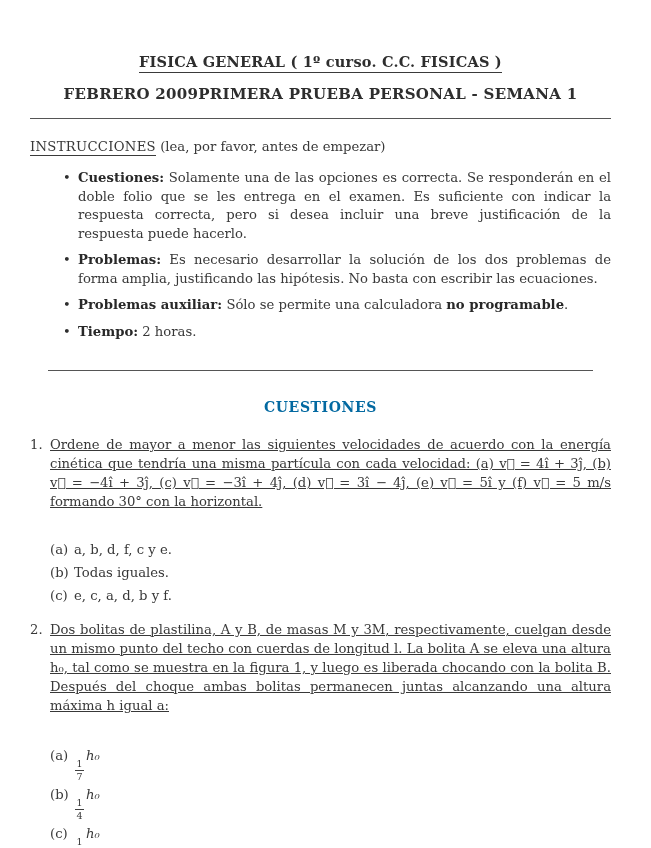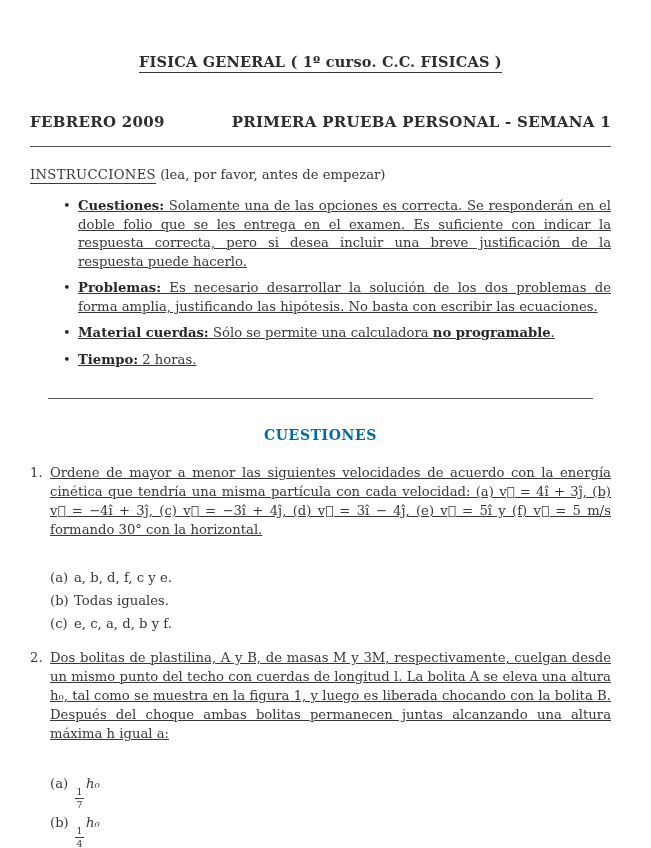--- a/index.html
+++ b/index.html
@@ -9,29 +9,29 @@
     color:#383838;
     -webkit-font-smoothing:antialiased;
   }
   .page{padding:52px 40px 0 30px;}
   .title-wrap{text-align:center;}
   .title{
     display:inline-block;font-weight:bold;font-size:14.5px;color:#2e2e2e;
     border-bottom:1.6px solid #3a3a3a;padding-bottom:2px;letter-spacing:.2px;
   }
   .subheader{
-    display:flex;justify-content:space-between;align-items:baseline;
-    margin-top:40px;font-weight:bold;font-size:15px;color:#2e2e2e;letter-spacing:.3px;
+    display:flex;justify-content:center;align-items:baseline;
+    margin-top:12px;font-weight:bold;font-size:15px;color:#2e2e2e;letter-spacing:.3px;
   }
   .rule{border:none;border-top:1.8px solid #555;margin:15px 0 0 0;}
   .rule2{margin:29px 18px 0 18px;border-top:1.6px solid #555;}
   .instr-line{margin-top:20px;font-size:13.2px;}
   .instr-heading{border-bottom:1.2px solid #3a3a3a;padding-bottom:1px;letter-spacing:.3px;}
   ul.instr-list{
-    margin:15px 0 0 0;padding:0 0 0 33px;list-style:none;text-decoration:underline;
+    margin:15px 0 0 0;padding:0 0 0 33px;list-style:none;
   }
   ul.instr-list li{
     position:relative;margin-bottom:8px;font-size:13.2px;line-height:18.5px;
     text-align:justify;padding-left:15px;
   }
   ul.instr-list li::before{
     content:"\2022";position:absolute;left:0;top:0;color:#2e2e2e;font-size:13px;
   }
   .b{font-weight:bold;color:#282828;}
   .section-heading{
@@ -76,21 +76,21 @@
   </div>
 
   <ul class="instr-list">
     <li>
       <span class="b">Cuestiones:</span><span> Solamente una de las opciones es correcta. Se responderán en el doble folio que se les entrega en el examen. Es suficiente con indicar la respuesta correcta, pero si desea incluir una breve justificación de la respuesta puede hacerlo.</span><span class="b"></span><span></span>
     </li>
     <li>
       <span class="b">Problemas:</span><span> Es necesario desarrollar la solución de los dos problemas de forma amplia, justificando las hipótesis. No basta con escribir las ecuaciones.</span><span class="b"></span><span></span>
     </li>
     <li>
-      <span class="b">Material cuerdas:</span><span> Sólo se permite una calculadora </span><span class="b">no programable</span><span>.</span>
+      <span class="b">Problemas auxiliar:</span><span> Sólo se permite una calculadora </span><span class="b">no programable</span><span>.</span>
     </li>
     <li>
       <span class="b">Tiempo:</span><span> 2 horas.</span><span class="b"></span><span></span>
     </li>
   </ul>
 
   <hr class="rule rule2">
 
   <div class="section-heading">CUESTIONES</div>
 

